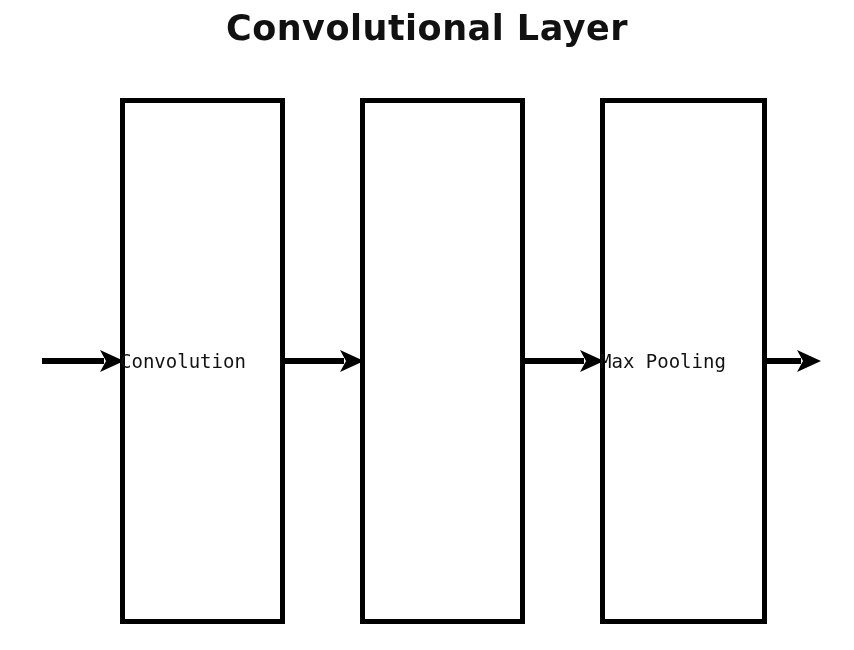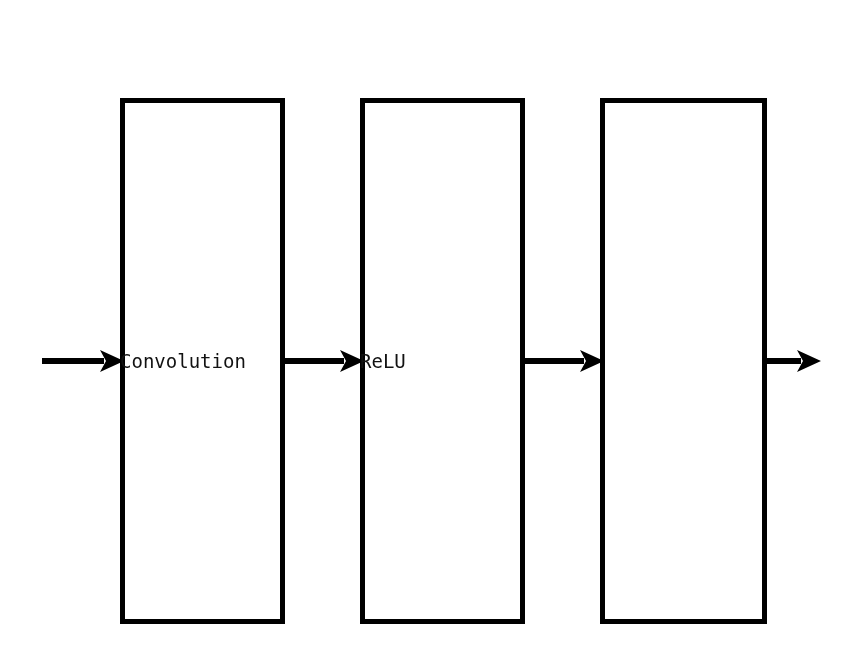--- a/index.html
+++ b/index.html
@@ -48,20 +48,21 @@
     color: #121212;
     white-space: nowrap;
     overflow: visible;
   }
 </style>
 </head>
 <body>
 
 <div id="canvas">
 
+  <div id="diagram-title">Convolutional Layer</div>
 
   <svg id="flow-svg" width="854" height="650" xmlns="http://www.w3.org/2000/svg">
 
     <rect x="122.5" y="100.5" width="160" height="521" fill="#ffffff" stroke="#000000" stroke-width="5"></rect>
 
     <rect x="362.5" y="100.5" width="160" height="521" fill="#ffffff" stroke="#000000" stroke-width="5"></rect>
 
     <rect x="602.5" y="100.5" width="162" height="521" fill="#ffffff" stroke="#000000" stroke-width="5"></rect>
 
     <g>
@@ -80,16 +81,16 @@
     </g>
 
     <g>
       <line x1="765" y1="361" x2="801" y2="361" stroke="#000000" stroke-width="6"></line>
       <polygon points="797,350 821,361 797,372 803,361" fill="#000000"></polygon>
     </g>
   </svg>
 
   <div class="stage-label" style="left:120px; width:163px;">Convolution</div>
 
-  <div class="stage-label" style="left:360px; width:163px;">ReLU</div>
 
+  <div class="stage-label" style="left:600px; width:165px;">Max Pooling</div>
 
 </div>
 
 </body></html>

